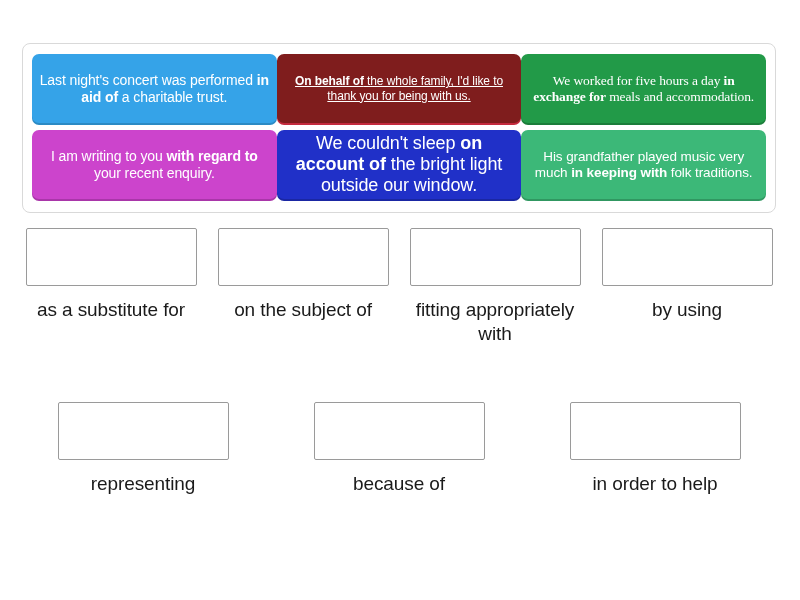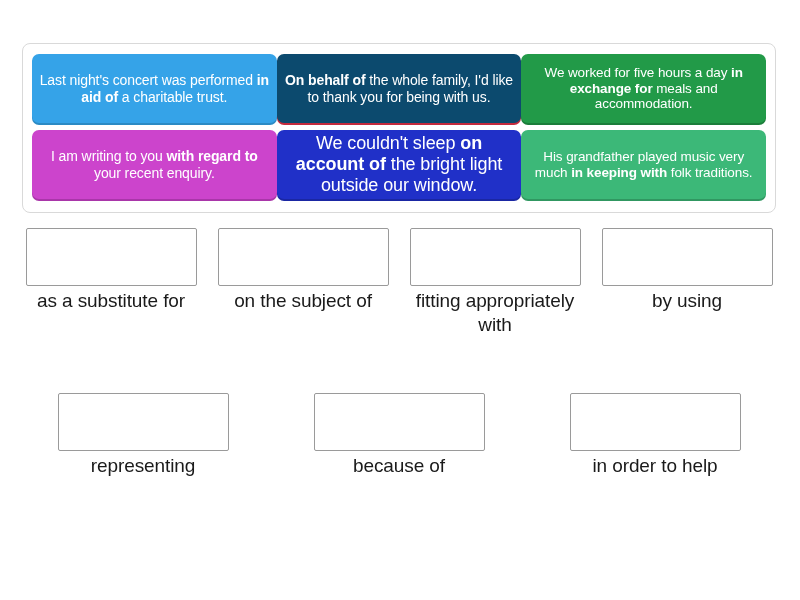--- a/index.html
+++ b/index.html
@@ -87,43 +87,43 @@
 
   .drop-box {
     width: 171px;
     height: 58px;
     background: #ffffff;
     border: 1px solid #9a9a9a;
     border-radius: 2px;
   }
 
   .answer-label {
-    margin-top: 3px;
+    margin-top: 12px;
     width: 100%;
     text-align: center;
     color: #1a1a1a;
     font-size: 19px;
     line-height: 1.25;
     letter-spacing: -0.1px;
   }
 </style>
 </head>
 <body>
 
 <div id="app">
 
   <div class="tile-tray">
     <div class="tile-row">
         <div class="tile" style="background: rgb(53, 163, 232); box-shadow: rgb(43, 138, 196) 0px 2px 0px; font-size: 14px;">
           <span class="tile-text"><span>Last night's concert was performed </span><b>in aid of</b><span> a charitable trust.</span></span>
         </div>
-        <div class="tile" style="background: #0c4a6e; box-shadow: rgb(196, 42, 61) 0px 2px 0px; font-size: 14px;">
+        <div class="tile" style="background: #7f1d1d; box-shadow: rgb(196, 42, 61) 0px 2px 0px; font-size: 12px; text-decoration: underline;">
           <span class="tile-text"><b>On behalf of</b><span> the whole family, I'd like to thank you for being with us.</span></span>
         </div>
-        <div class="tile" style="background: rgb(34, 154, 72); box-shadow: rgb(27, 125, 58) 0px 2px 0px; font-size: 13.5px;">
+        <div class="tile" style="background: rgb(34, 154, 72); box-shadow: rgb(27, 125, 58) 0px 2px 0px; font-size: 13.5px; font-family: Liberation Serif, serif;">
           <span class="tile-text"><span>We worked for five hours a day </span><b>in exchange for</b><span> meals and accommodation.</span></span>
         </div>
       </div>
     <div class="tile-row">
         <div class="tile" style="background: rgb(204, 68, 204); box-shadow: rgb(169, 54, 169) 0px 2px 0px; font-size: 14px;">
           <span class="tile-text"><span>I am writing to you </span><b>with regard to</b><span> your recent enquiry.</span></span>
         </div>
         <div class="tile" style="background: rgb(32, 48, 200); box-shadow: rgb(26, 39, 163) 0px 2px 0px; font-size: 18px;">
           <span class="tile-text"><span>We couldn't sleep </span><b>on account of</b><span> the bright light outside our window.</span></span>
         </div>

